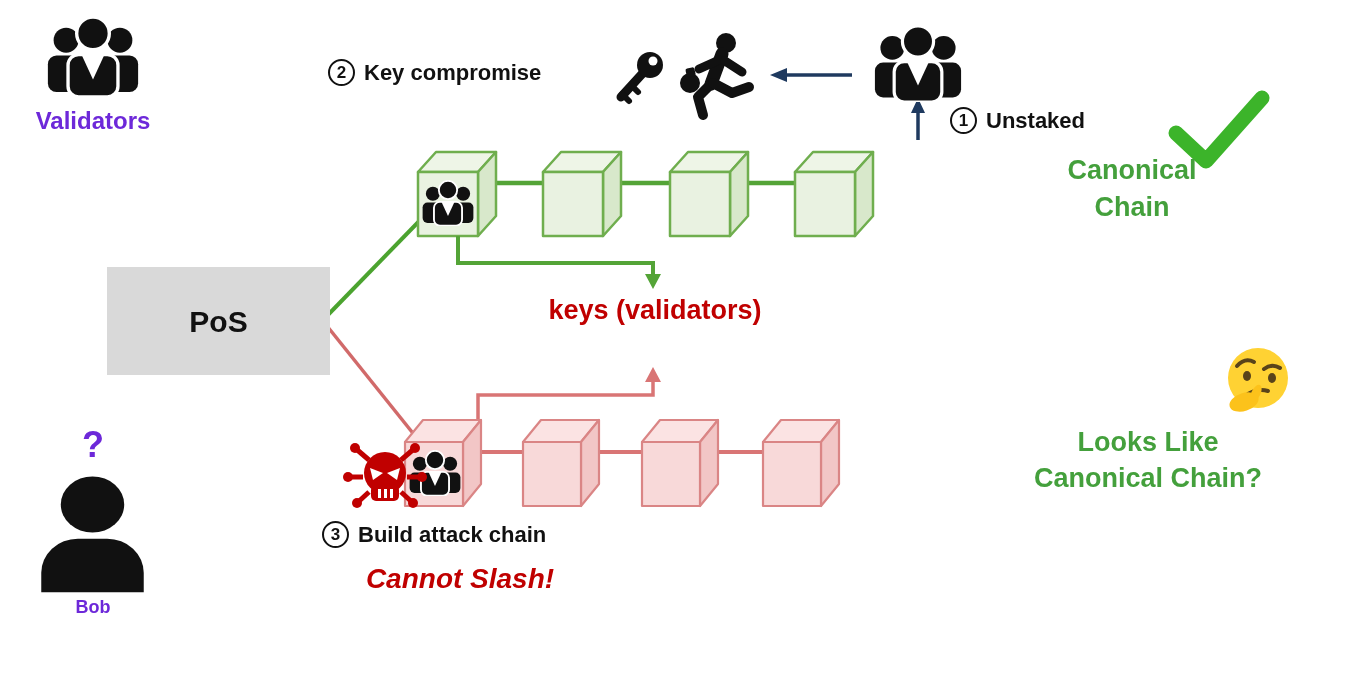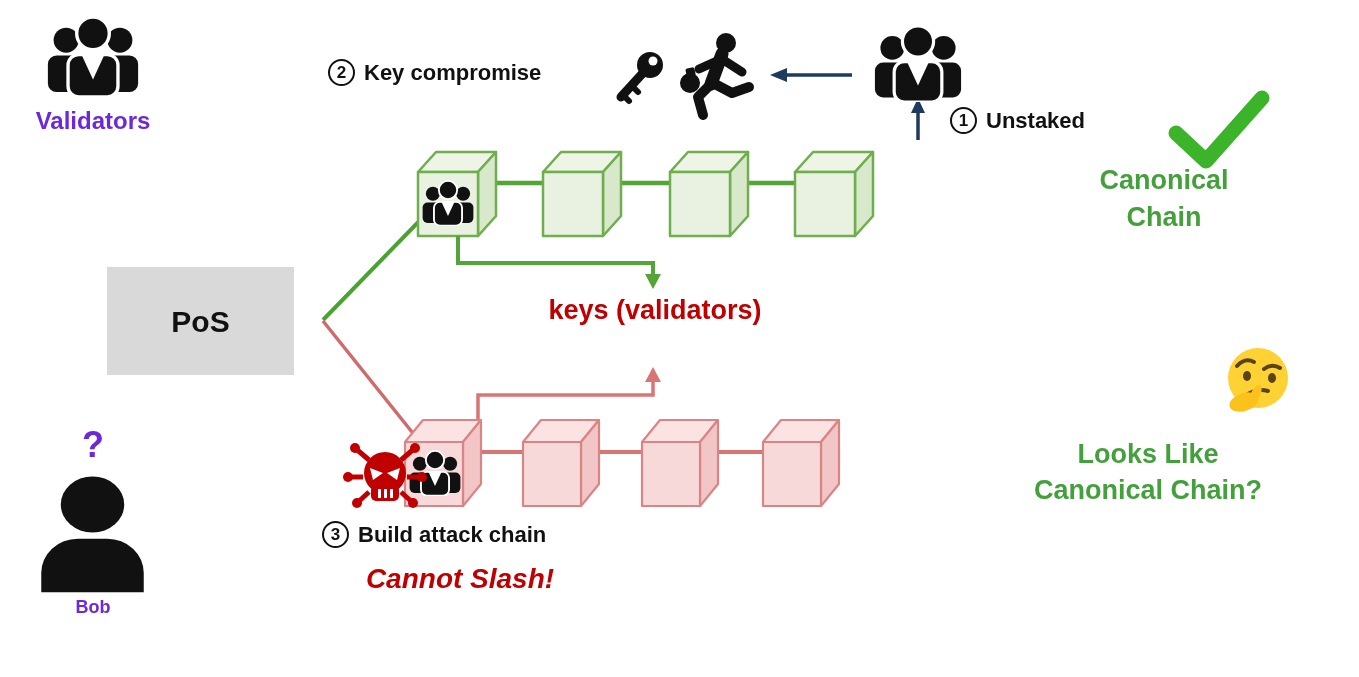--- a/index.html
+++ b/index.html
@@ -12,21 +12,21 @@
   .step { position:absolute; display:flex; align-items:center; gap:9px; }
   .numcircle {
     display:inline-flex; align-items:center; justify-content:center;
     width:27px; height:27px; border:2.5px solid #111; border-radius:50%;
     font-size:17px; font-weight:bold; color:#111; background:#fff; flex:0 0 auto;
   }
   .steptext { font-size:22px; font-weight:bold; color:#111; }
   .green-text { color:#44a03c; }
   .crimson-text { color:#c00000; }
   .posbox {
-    position:absolute; left:107px; top:267px; width:187px; height:108px;
+    position:absolute; left:107px; top:267px; width:223px; height:108px;
     background:#d9d9d9; display:flex; flex-direction:column; align-items:center; justify-content:center;
     font-size:30px; font-weight:bold; color:#111; line-height:37px;
   }
   .logo { position:absolute; left:985px; top:618px; display:flex; align-items:baseline; }
   .logo .p1 { font-size:46px; font-weight:800; color:#101010; letter-spacing:-1px; }
   .logo .o-wrap { position:relative; display:inline-block; }
   .logo .o-wrap .o { font-size:46px; font-weight:800; color:#101010; }
   .logo .o-mark { position:absolute; left:0; top:-14px; pointer-events:none; }
   .logo .p2 { font-size:41px; font-weight:400; color:#1a1a1a; margin-left:16px; letter-spacing:0.5px; }
 </style>
@@ -185,32 +185,32 @@
 
   <div class="step" style="left:322px; top:521px;">
     <span class="numcircle">3</span>
     <span class="steptext">Build attack chain</span>
   </div>
 
   <div class="posbox">
     <div>PoS</div>
   </div>
 
-  <div class="lbl center green-text" style="left:1132px; top:162px; font-size:27px; line-height:37px;margin-left:32px;">
+  <div class="lbl center green-text" style="left:1132px; top:152px; font-size:27px; line-height:37px;">
     <div>Canonical</div>
     <div>Chain</div>
   </div>
 
   <div class="lbl center crimson-text" style="left:655px; top:292px; font-size:27px; line-height:37px;">
     <div>keys (validators)</div>
   </div>
 
   <div class="lbl center crimson-text" style="left:460px; top:563px; font-size:28px; font-style:italic;">Cannot Slash!</div>
 
-  <div class="lbl center green-text" style="left:1148px; top:424px; font-size:27px; line-height:36px;margin-top:12px;">
+  <div class="lbl center green-text" style="left:1148px; top:424px; font-size:27px; line-height:36px;">
     <div>Looks Like</div>
     <div>Canonical Chain?</div>
   </div>
 
   <div class="lbl center" style="left:93px; top:424px; font-size:36px;">?</div>
   <div class="lbl center" style="left:93px; top:597px; font-size:18px;">Bob</div>
 
 
 </div>
 

